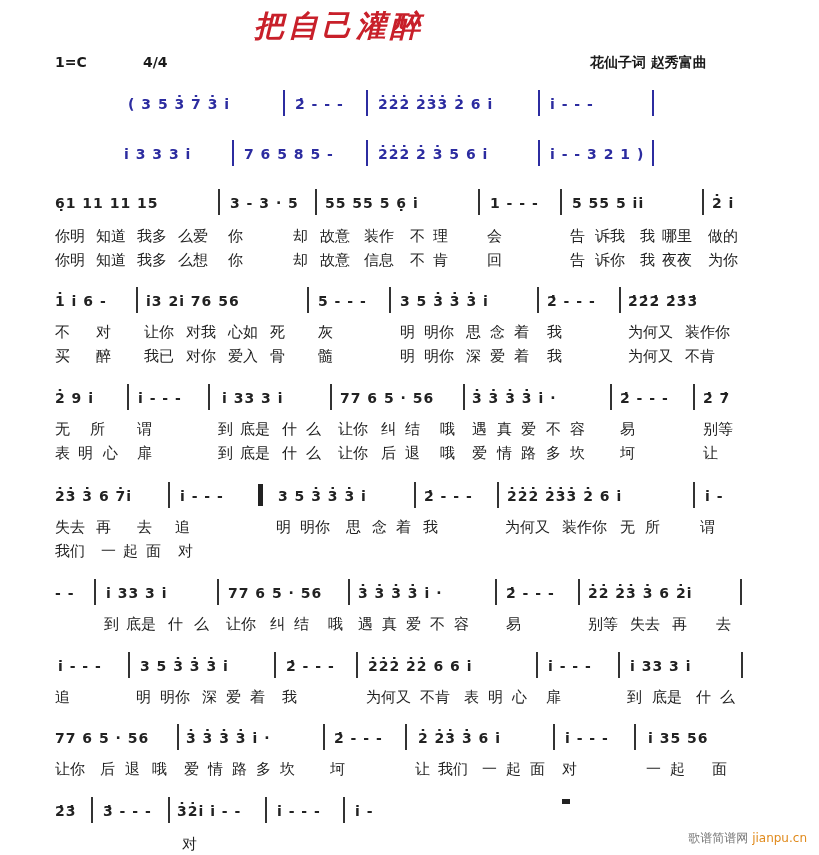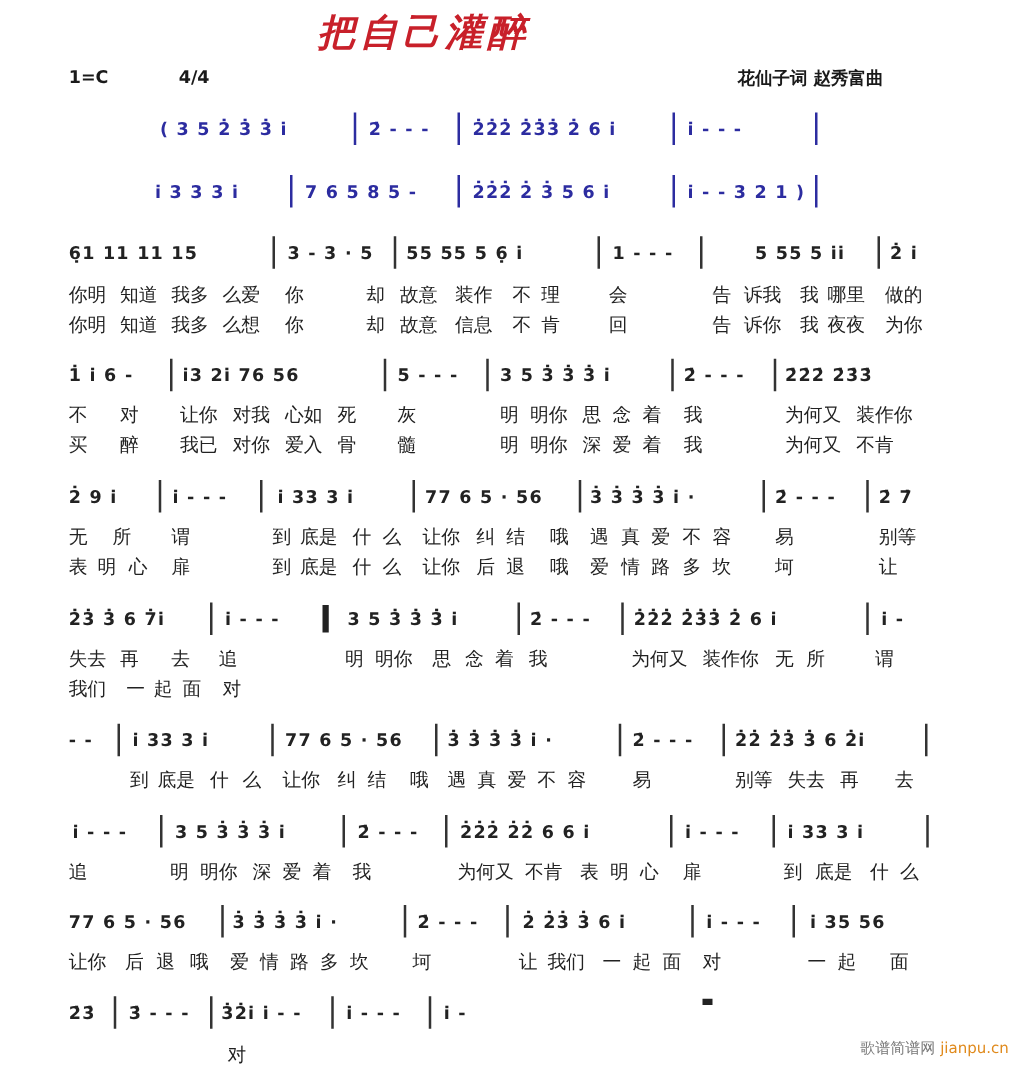--- a/index.html
+++ b/index.html
@@ -29,21 +29,21 @@
 </head>
 <body>
 
 <div class="title">把自己灌醉</div>
 <div class="meta" style="left:55px">1=C</div>
 <div class="meta" style="left:143px">4/4</div>
 <div class="meta" style="left:590px">花仙子词 赵秀富曲</div>
 
 <div class="row" style="top:96px">
   <div class="notes blue">
-    <span class="seg" style="left:128px">( 3 5 2̇ 3̇ 3̇ i̇</span>
+    <span class="seg" style="left:128px">( 3 5 3̇ 7̇ 3̇ i̇</span>
     <span class="bar blue" style="left:283px"></span>
     <span class="seg" style="left:295px">2̇ - - -</span>
     <span class="bar blue" style="left:366px"></span>
     <span class="seg" style="left:378px">2̇2̇2̇ 2̇3̇3̇ 2̇ 6 i̇</span>
     <span class="bar blue" style="left:538px"></span>
     <span class="seg" style="left:550px">i̇ - - -</span>
     <span class="bar blue" style="left:652px"></span>
   </div>
 </div>
 
@@ -63,21 +63,21 @@
 <div class="row" style="top:195px">
   <div class="notes black">
     <span class="seg" style="left:55px">6̣1 11 11 15</span>
     <span class="bar" style="left:218px"></span>
     <span class="seg" style="left:230px">3 - 3 · 5</span>
     <span class="bar" style="left:315px"></span>
     <span class="seg" style="left:325px">55 55 5 6̣ i̇</span>
     <span class="bar" style="left:478px"></span>
     <span class="seg" style="left:490px">1 - - -</span>
     <span class="bar" style="left:560px"></span>
-    <span class="seg" style="left:604px">5 55 5 i̇i̇</span>
+    <span class="seg" style="left:572px">5 55 5 i̇i̇</span>
     <span class="bar" style="left:702px"></span>
     <span class="seg" style="left:712px">2̇ i̇</span>
   </div>
   <div class="lyric" style="top:32px">
     <span class="w" style="left:55px">你明</span>
     <span class="w" style="left:96px">知道</span>
     <span class="w" style="left:137px">我多</span>
     <span class="w" style="left:178px">么爱</span>
     <span class="w" style="left:228px">你</span>
     <span class="w" style="left:293px">却</span>

